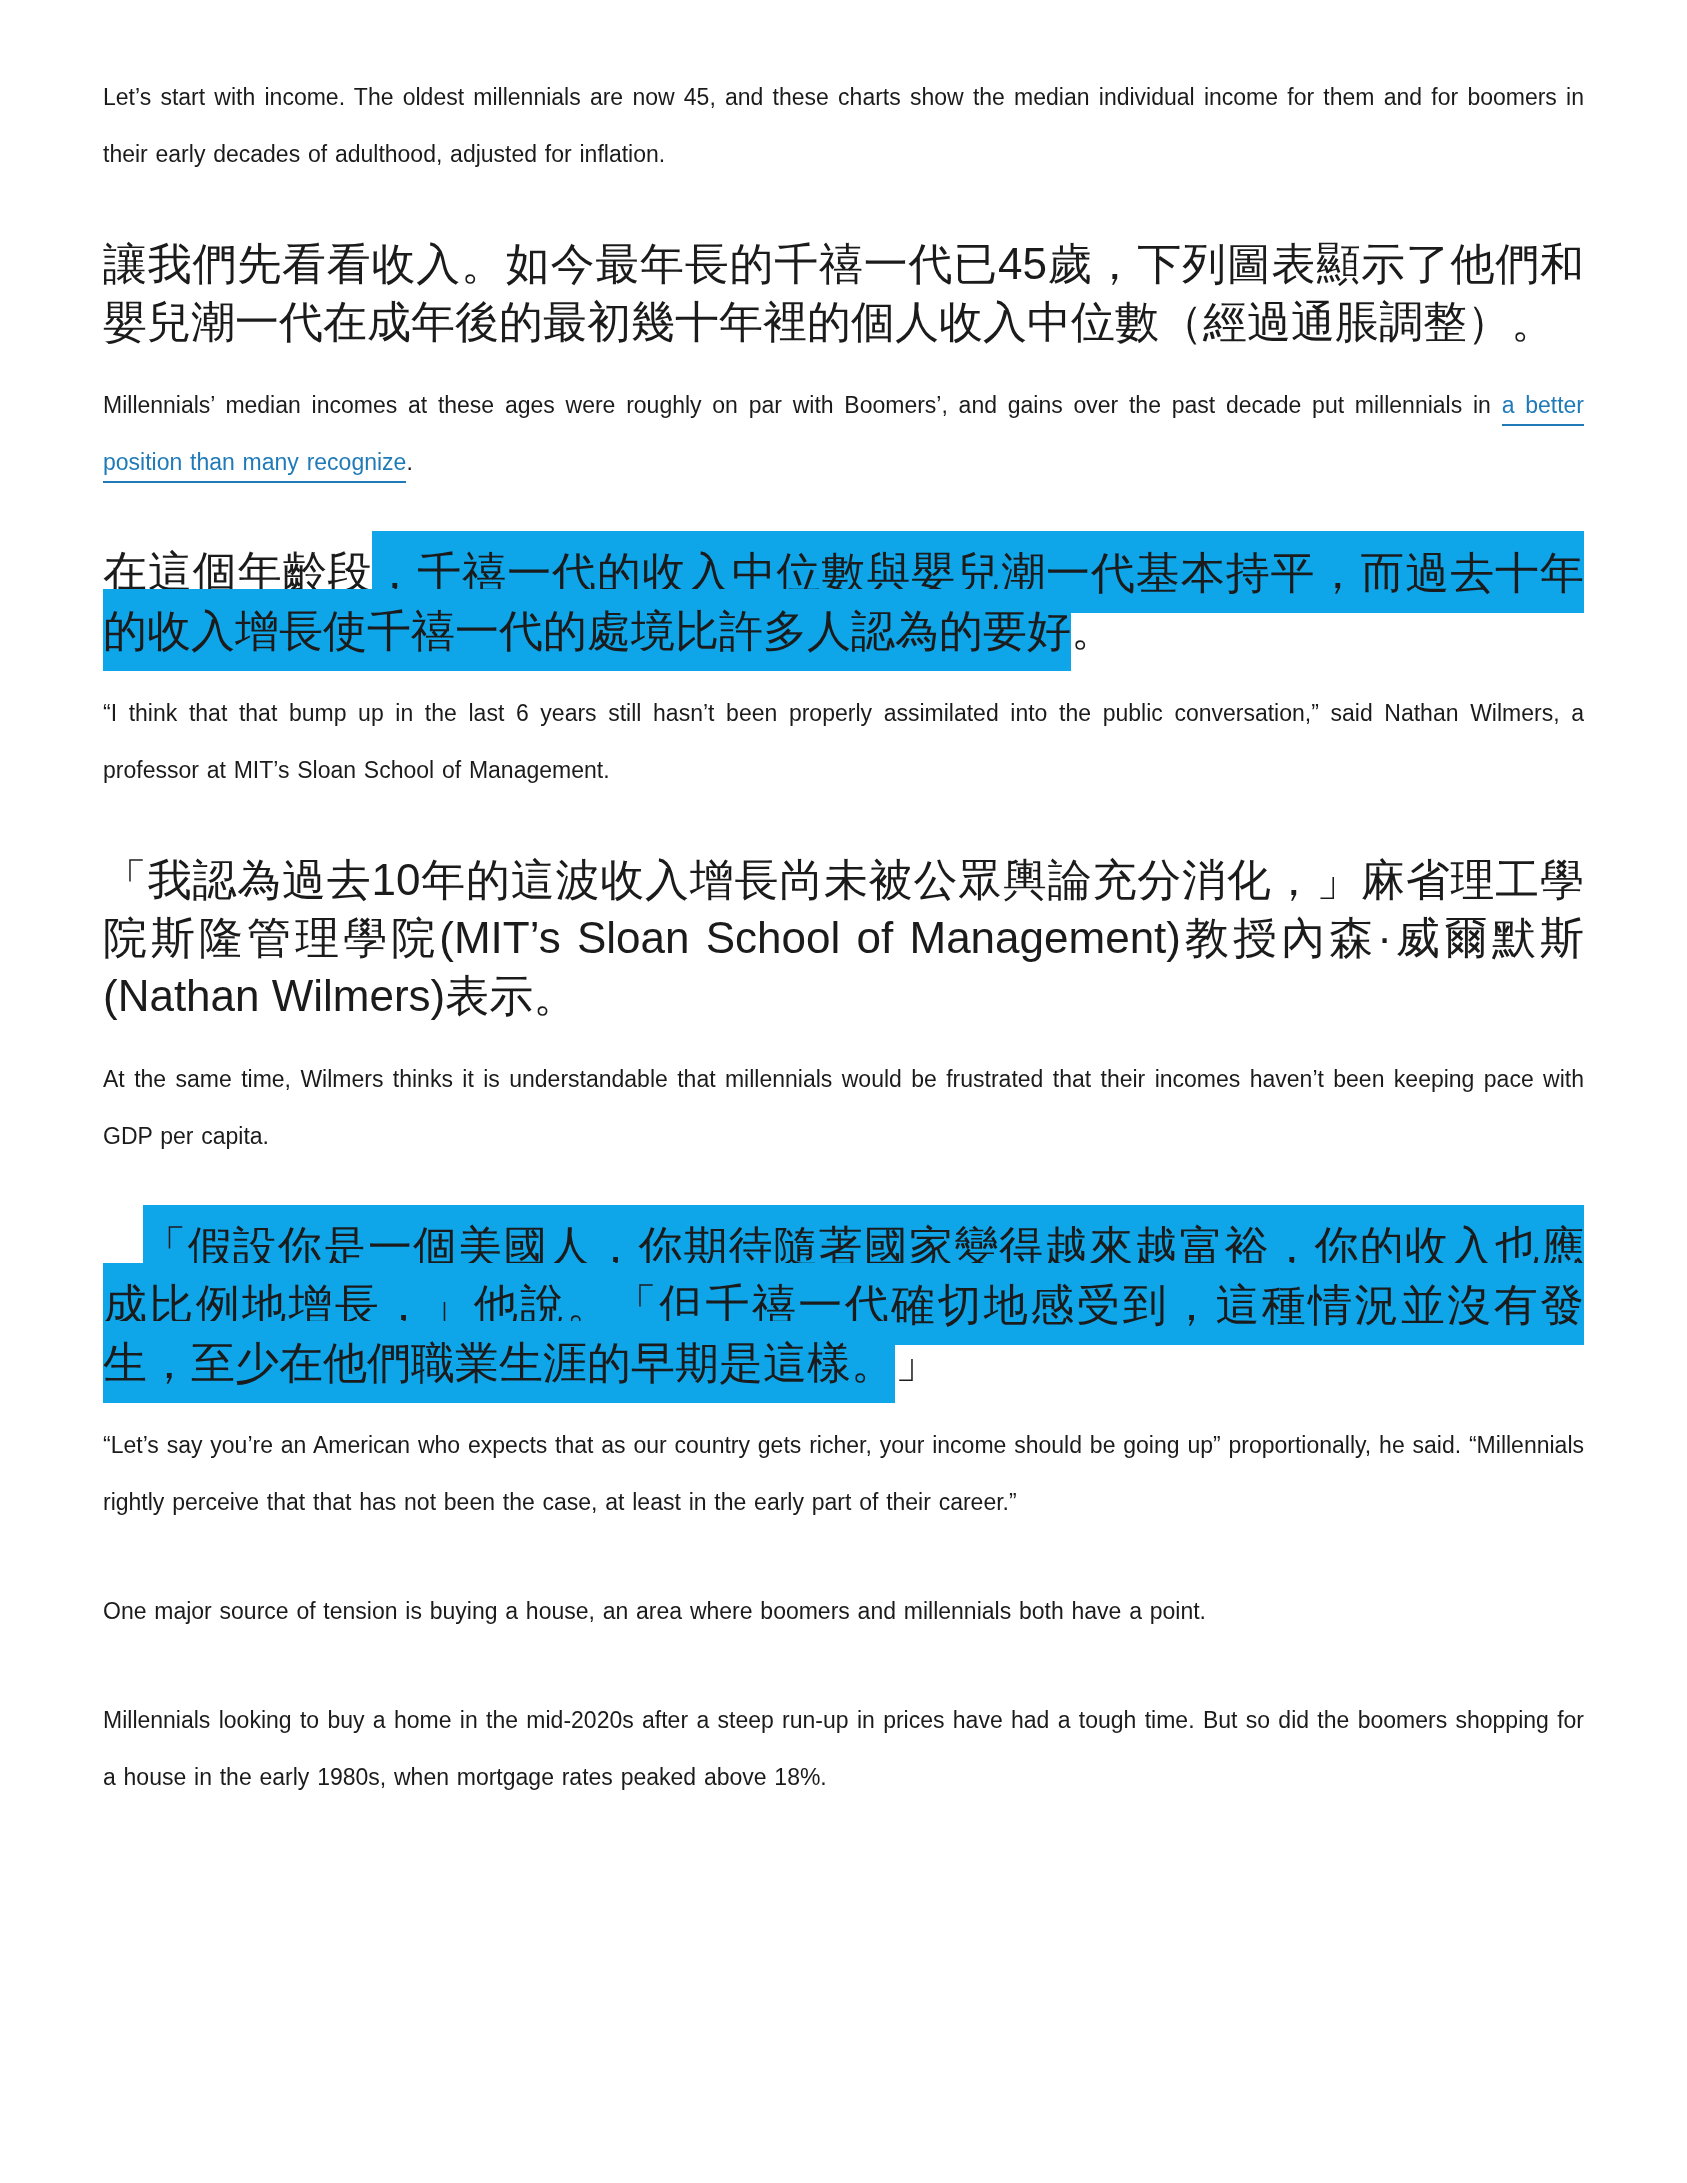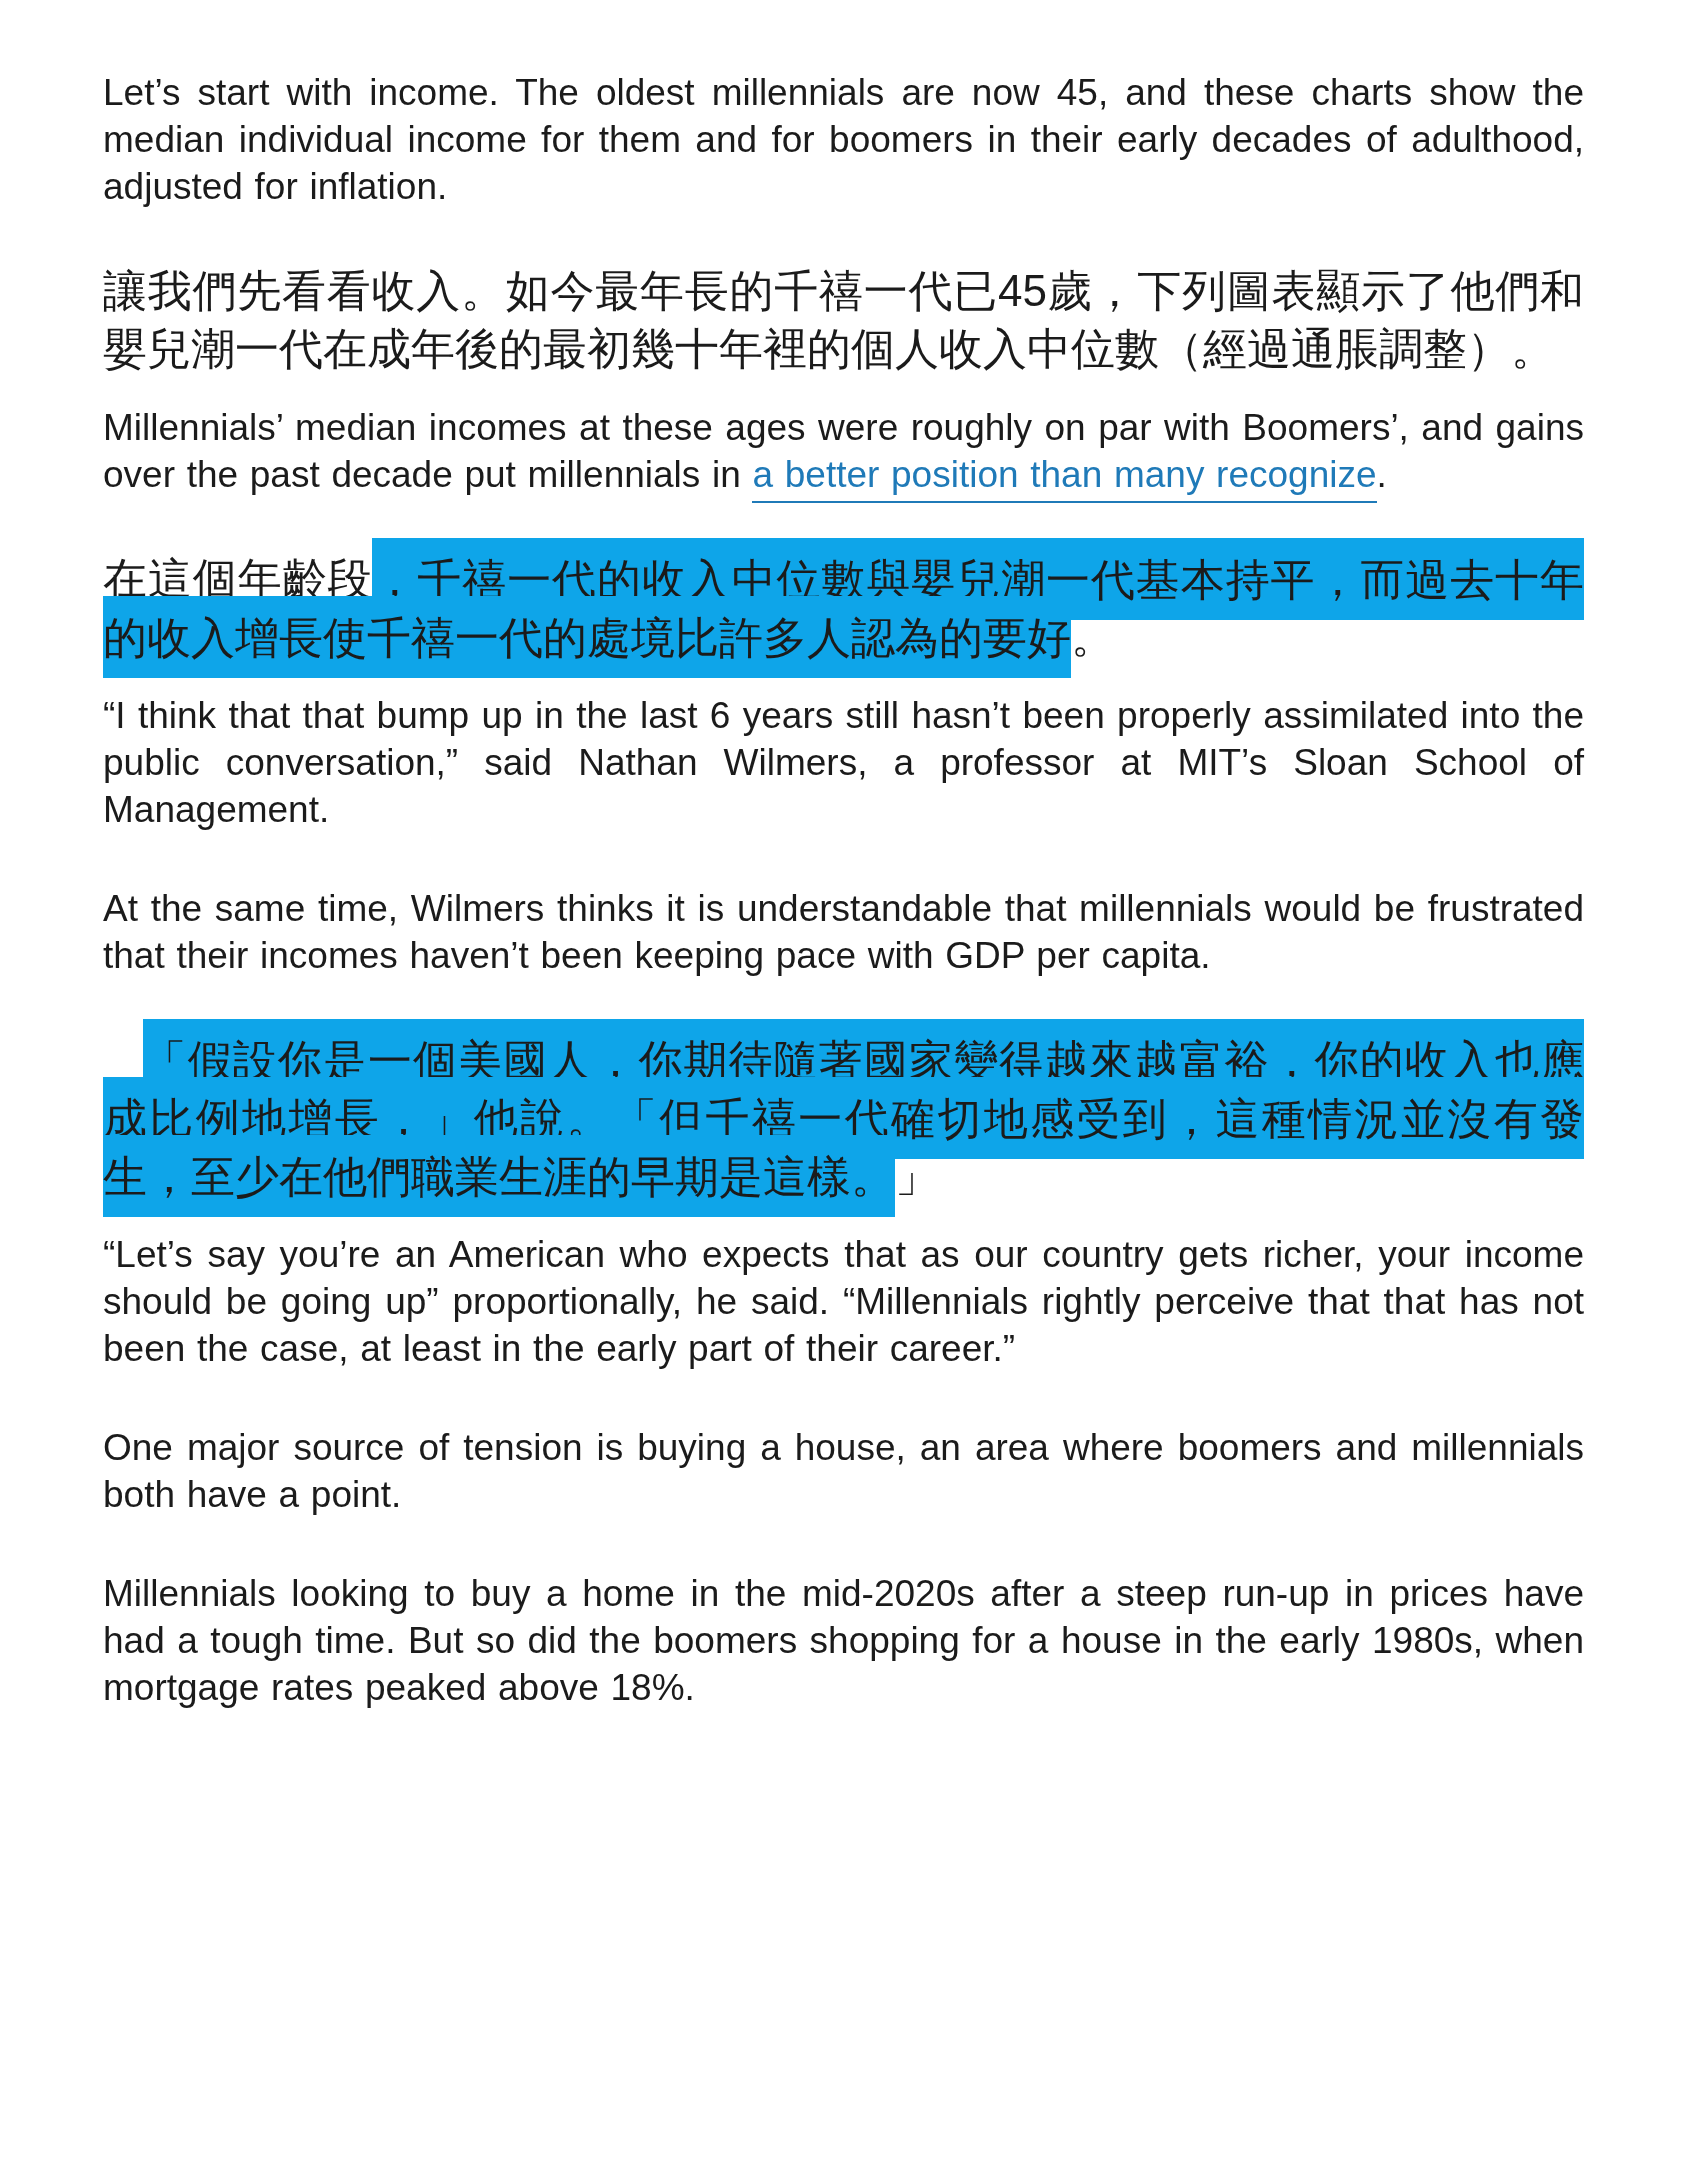--- a/index.html
+++ b/index.html
@@ -11,22 +11,22 @@
     padding: 69px 103px 41px 103px;
     font-family: "Liberation Sans", "DejaVu Sans", sans-serif;
     color: #1b1b1b;
   }
   .para {
     margin: 0 0 26px 0;
     text-align: justify;
     text-justify: inter-ideograph;
   }
   .para.en {
-    font-size: 37px;
-    line-height: 47px;
+    font-size: 23px;
+    line-height: 57px;
     margin-bottom: 52px;
     word-spacing: 1.4px;
   }
   .para.zh {
     font-size: 44px;
     line-height: 58px;
     margin-bottom: 26px;
   }
   .para:last-child { margin-bottom: 0; }
   .quoted { text-indent: 0.9em; }
@@ -63,20 +63,23 @@
   </p>
 
   <p class="para zh" lang="zh-Hant">
     <span>在這個年齡段</span><mark class="hl">，千禧一代的收入中位數與嬰兒潮一代基本持平，而過去十年的收入增長使千禧一代的處境比許多人認為的要好</mark><span>。</span>
   </p>
 
   <p class="para en">
     <span>“I think that that bump up in the last 6 years still hasn’t been properly assimilated into the public conversation,” said Nathan Wilmers, a professor at MIT’s Sloan School of Management.</span>
   </p>
 
+  <p class="para zh" lang="zh-Hant">
+    <span>「我認為過去10年的這波收入增長尚未被公眾輿論充分消化，」麻省理工學院斯隆管理學院(MIT’s Sloan School of Management)教授內森·威爾默斯(Nathan Wilmers)表示。</span>
+  </p>
 
   <p class="para en">
     <span>At the same time, Wilmers thinks it is understandable that millennials would be frustrated that their incomes haven’t been keeping pace with GDP per capita.</span>
   </p>
 
 
   <p class="para zh quoted" lang="zh-Hant">
     <mark class="hl">「假設你是一個美國人，你期待隨著國家變得越來越富裕，你的收入也應成比例地增長，」他說。「但千禧一代確切地感受到，這種情況並沒有發生，至少在他們職業生涯的早期是這樣。</mark><span>」</span>
   </p>
 

